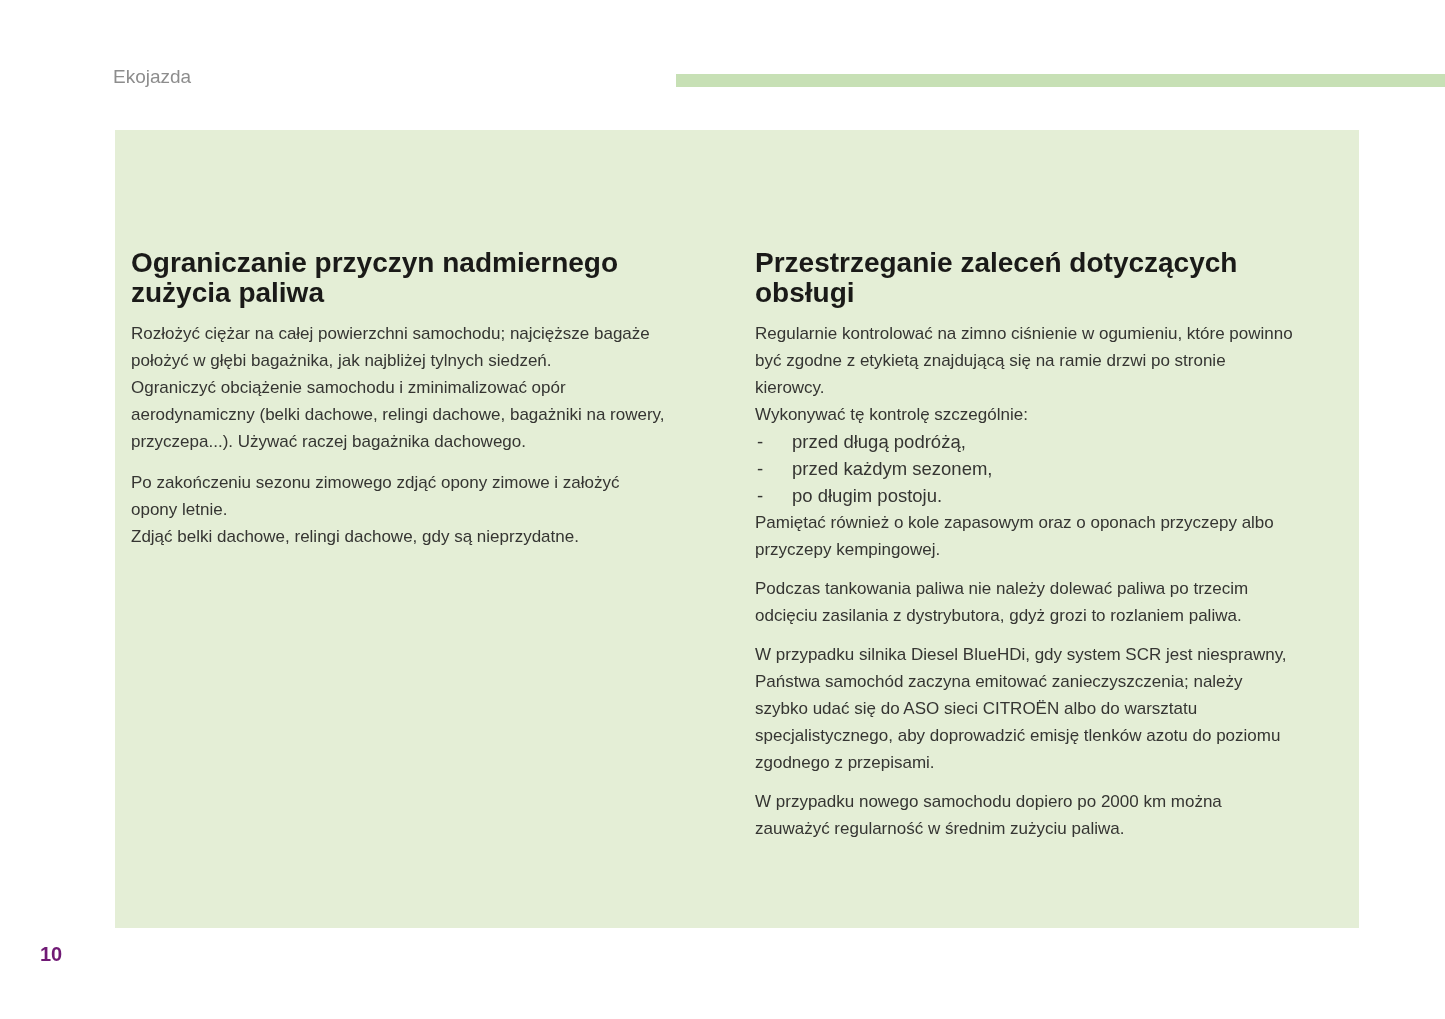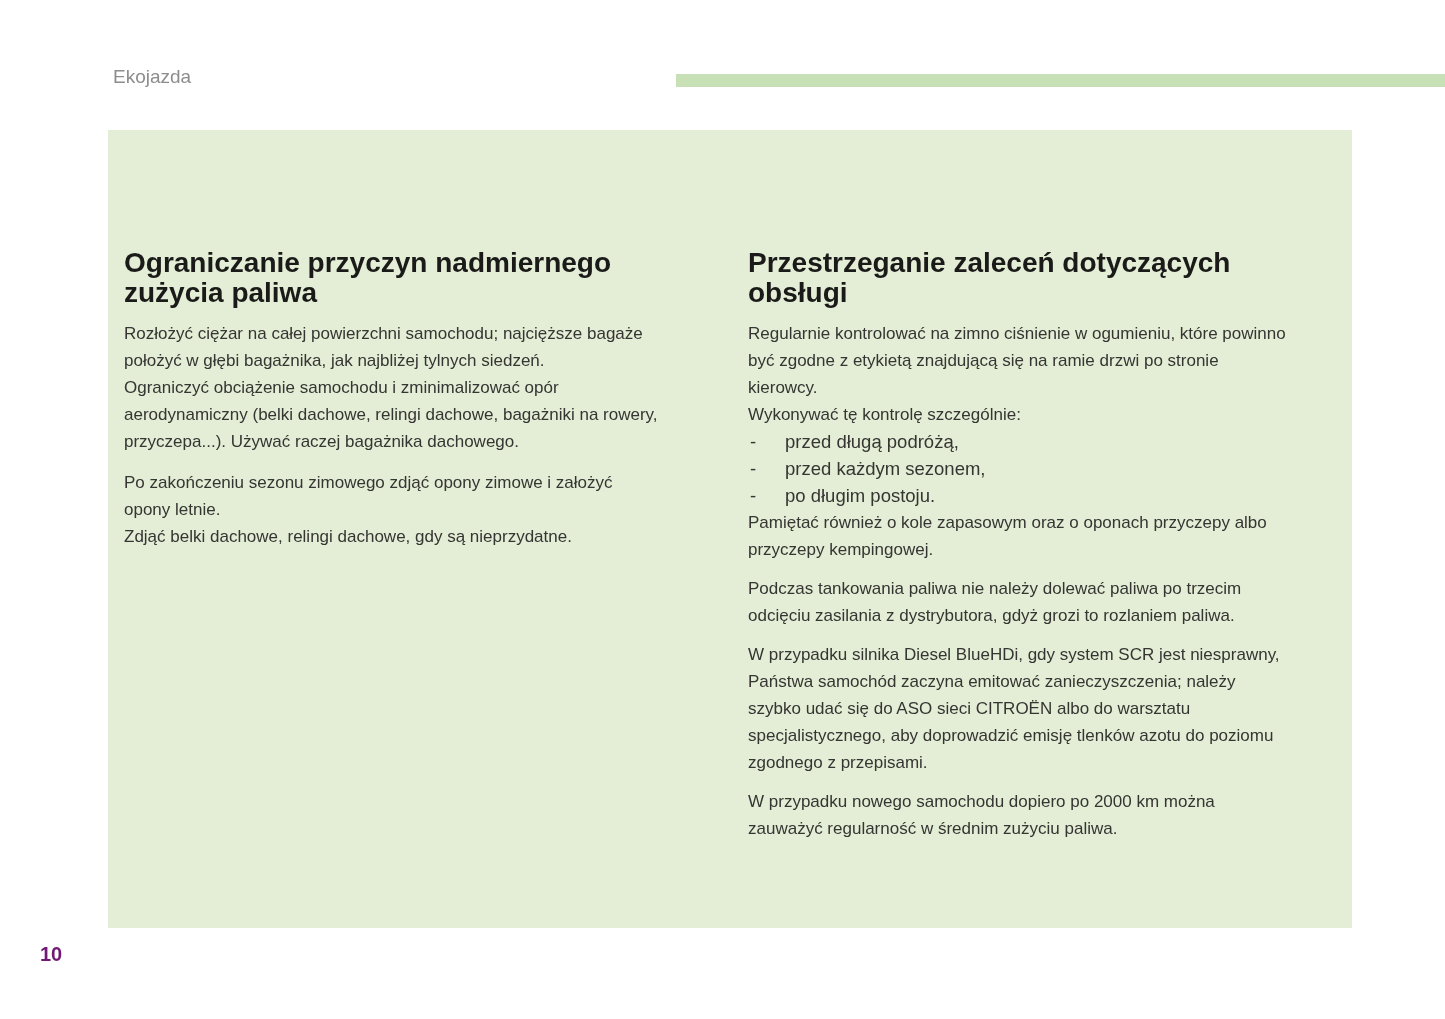--- a/index.html
+++ b/index.html
@@ -25,21 +25,21 @@
     position: absolute;
     left: 676px;
     top: 74px;
     width: 769px;
     height: 13px;
     background: #c7e0b5;
   }
 
   .eco-panel {
     position: absolute;
-    left: 108px;
+    left: 115px;
     top: 130px;
     width: 1244px;
     height: 798px;
     background: #e4eed6;
   }
   .col { position: absolute; top: 118px; width: 590px; }
   .col-left { left: 16px; }
   .col-right { left: 640px; }
 
   .heading {

